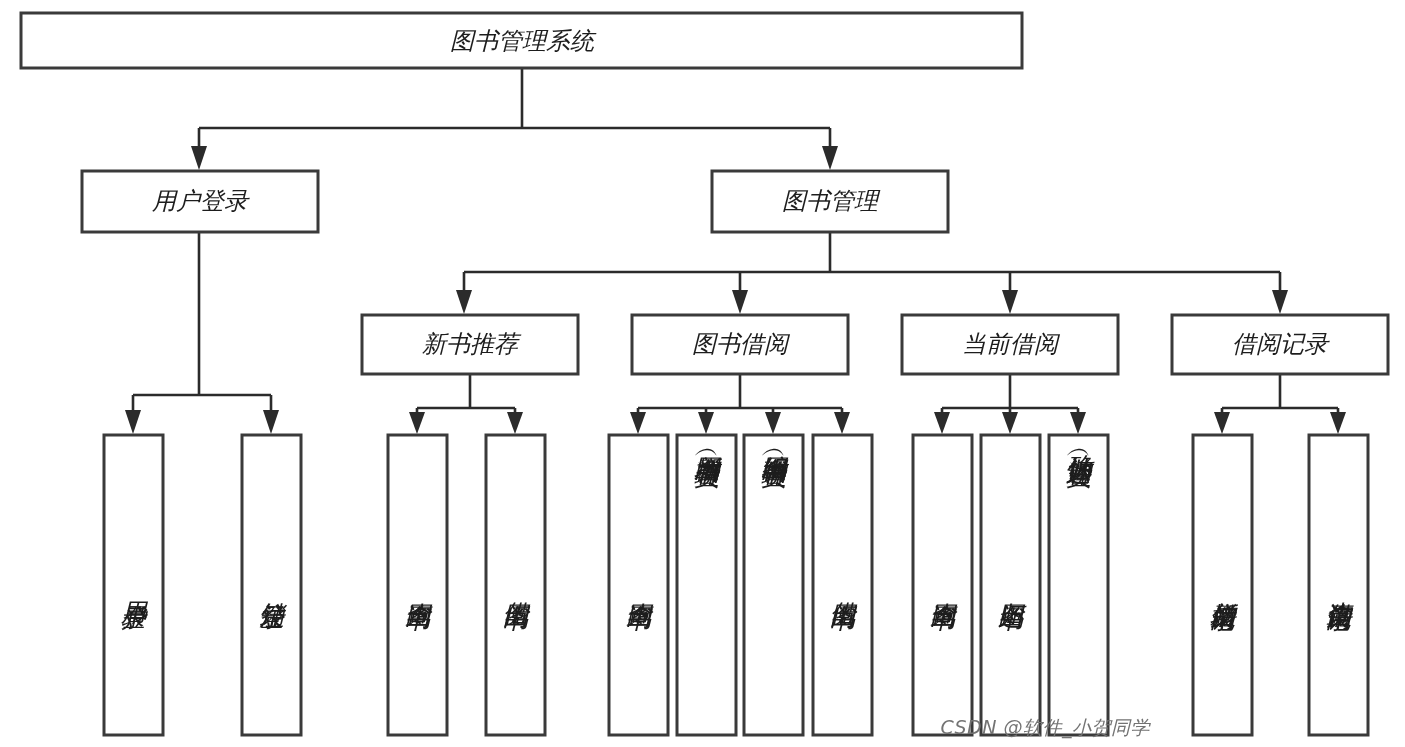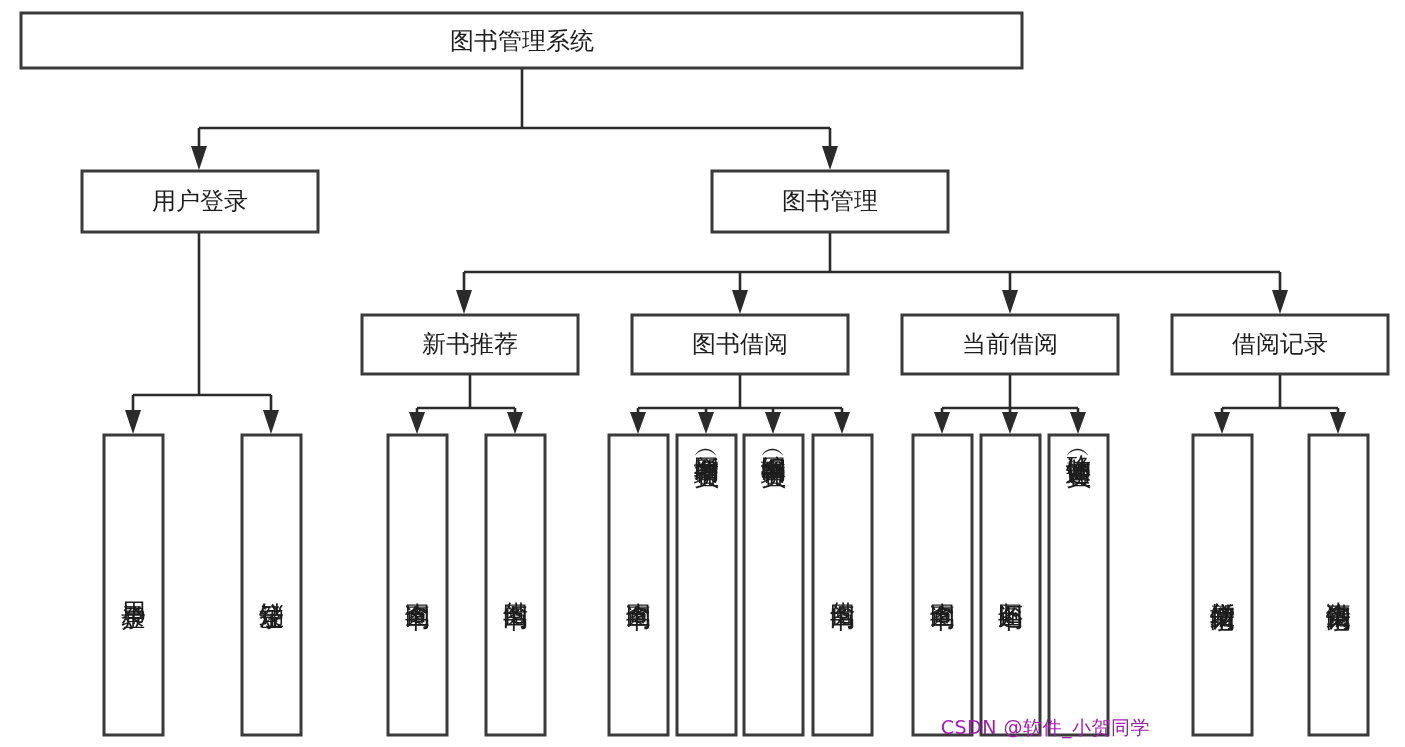--- a/index.html
+++ b/index.html
@@ -11,20 +11,21 @@
     width: 1405px;
     height: 747px;
     overflow: hidden;
     font-family: "DejaVu Sans", "Liberation Sans", sans-serif;
   }
   #diagram-root {
     position: relative;
     width: 1162px;
     height: 747px;
     background: #ffffff;
+    font-style: italic;
   }
   svg.diagram-canvas {
     position: absolute;
     inset: 0;
     width: 1405px;
     height: 747px;
     display: block;
   }
   .node-box {
     fill: #ffffff;
@@ -69,21 +70,21 @@
     letter-spacing: 1.5px;
     color: #1d1d1d;
     white-space: nowrap;
   }
   .watermark {
     position: absolute;
     right: 12px;
     bottom: 6px;
     font-family: "DejaVu Sans", "Liberation Sans", sans-serif;
     font-size: 19px;
-    color: #a21caf;
+    color: #737373;
     letter-spacing: 0.5px;
     white-space: nowrap;
   }
 </style>
 </head>
 <body>
 
 <div id="diagram-root">
 
   <svg class="diagram-canvas" viewBox="0 0 1405 747" xmlns="http://www.w3.org/2000/svg">

